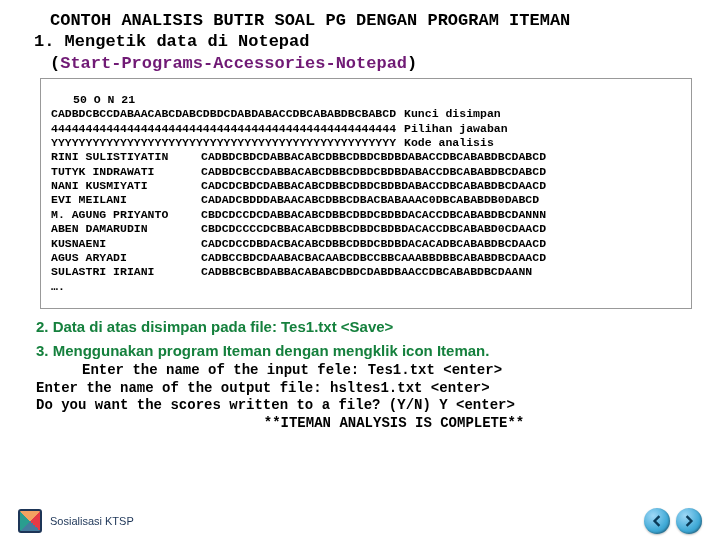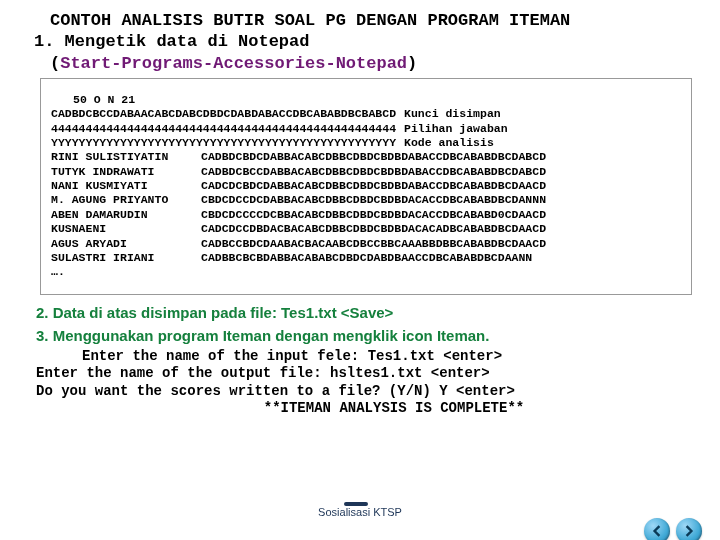--- a/index.html
+++ b/index.html
@@ -60,21 +60,20 @@
   .mono .ind { padding-left: 46px; }
   .mono .center { text-align: center; padding-left: 60px; }
   .footer {
     position: absolute;
     left: 0; right: 0; bottom: 0;
     height: 38px;
     display: flex;
     align-items: center;
     padding: 0 18px;
     background: #fff;
-    flex-direction: column;
   }
   .logo {
     width: 24px; height: 24px;
     border-radius: 3px;
     background:
       conic-gradient(from 45deg,
         #e63946 0 90deg,
         #457b9d 90deg 180deg,
         #2a9d8f 180deg 270deg,
         #f4a261 270deg 360deg);
@@ -134,20 +133,24 @@
       </div>
     <div class="row">
         <span class="name">TUTYK INDRAWATI</span>
         <span class="data">CADBDCBCCDABBACABCDBBCDBDCBDBDABACCDBCABABDBCDABCD</span>
       </div>
     <div class="row">
         <span class="name">NANI KUSMIYATI</span>
         <span class="data">CADCDCBDCDABBACABCDBBCDBDCBDBDABACCDBCABABDBCDAACD</span>
       </div>
     <div class="row">
+        <span class="name">EVI MEILANI</span>
+        <span class="data">CADADCBDDDABAACABCDBBCDBACBABAAAC0DBCABABDB0DABCD</span>
+      </div>
+    <div class="row">
         <span class="name">M. AGUNG PRIYANTO</span>
         <span class="data">CBDCDCCDCDABBACABCDBBCDBDCBDBDACACCDBCABABDBCDANNN</span>
       </div>
     <div class="row">
         <span class="name">ABEN DAMARUDIN</span>
         <span class="data">CBDCDCCCCDCBBACABCDBBCDBDCBDBDACACCDBCABABD0CDAACD</span>
       </div>
     <div class="row">
         <span class="name">KUSNAENI</span>
         <span class="data">CADCDCCDBDACBACABCDBBCDBDCBDBDACACADBCABABDBCDAACD</span>

